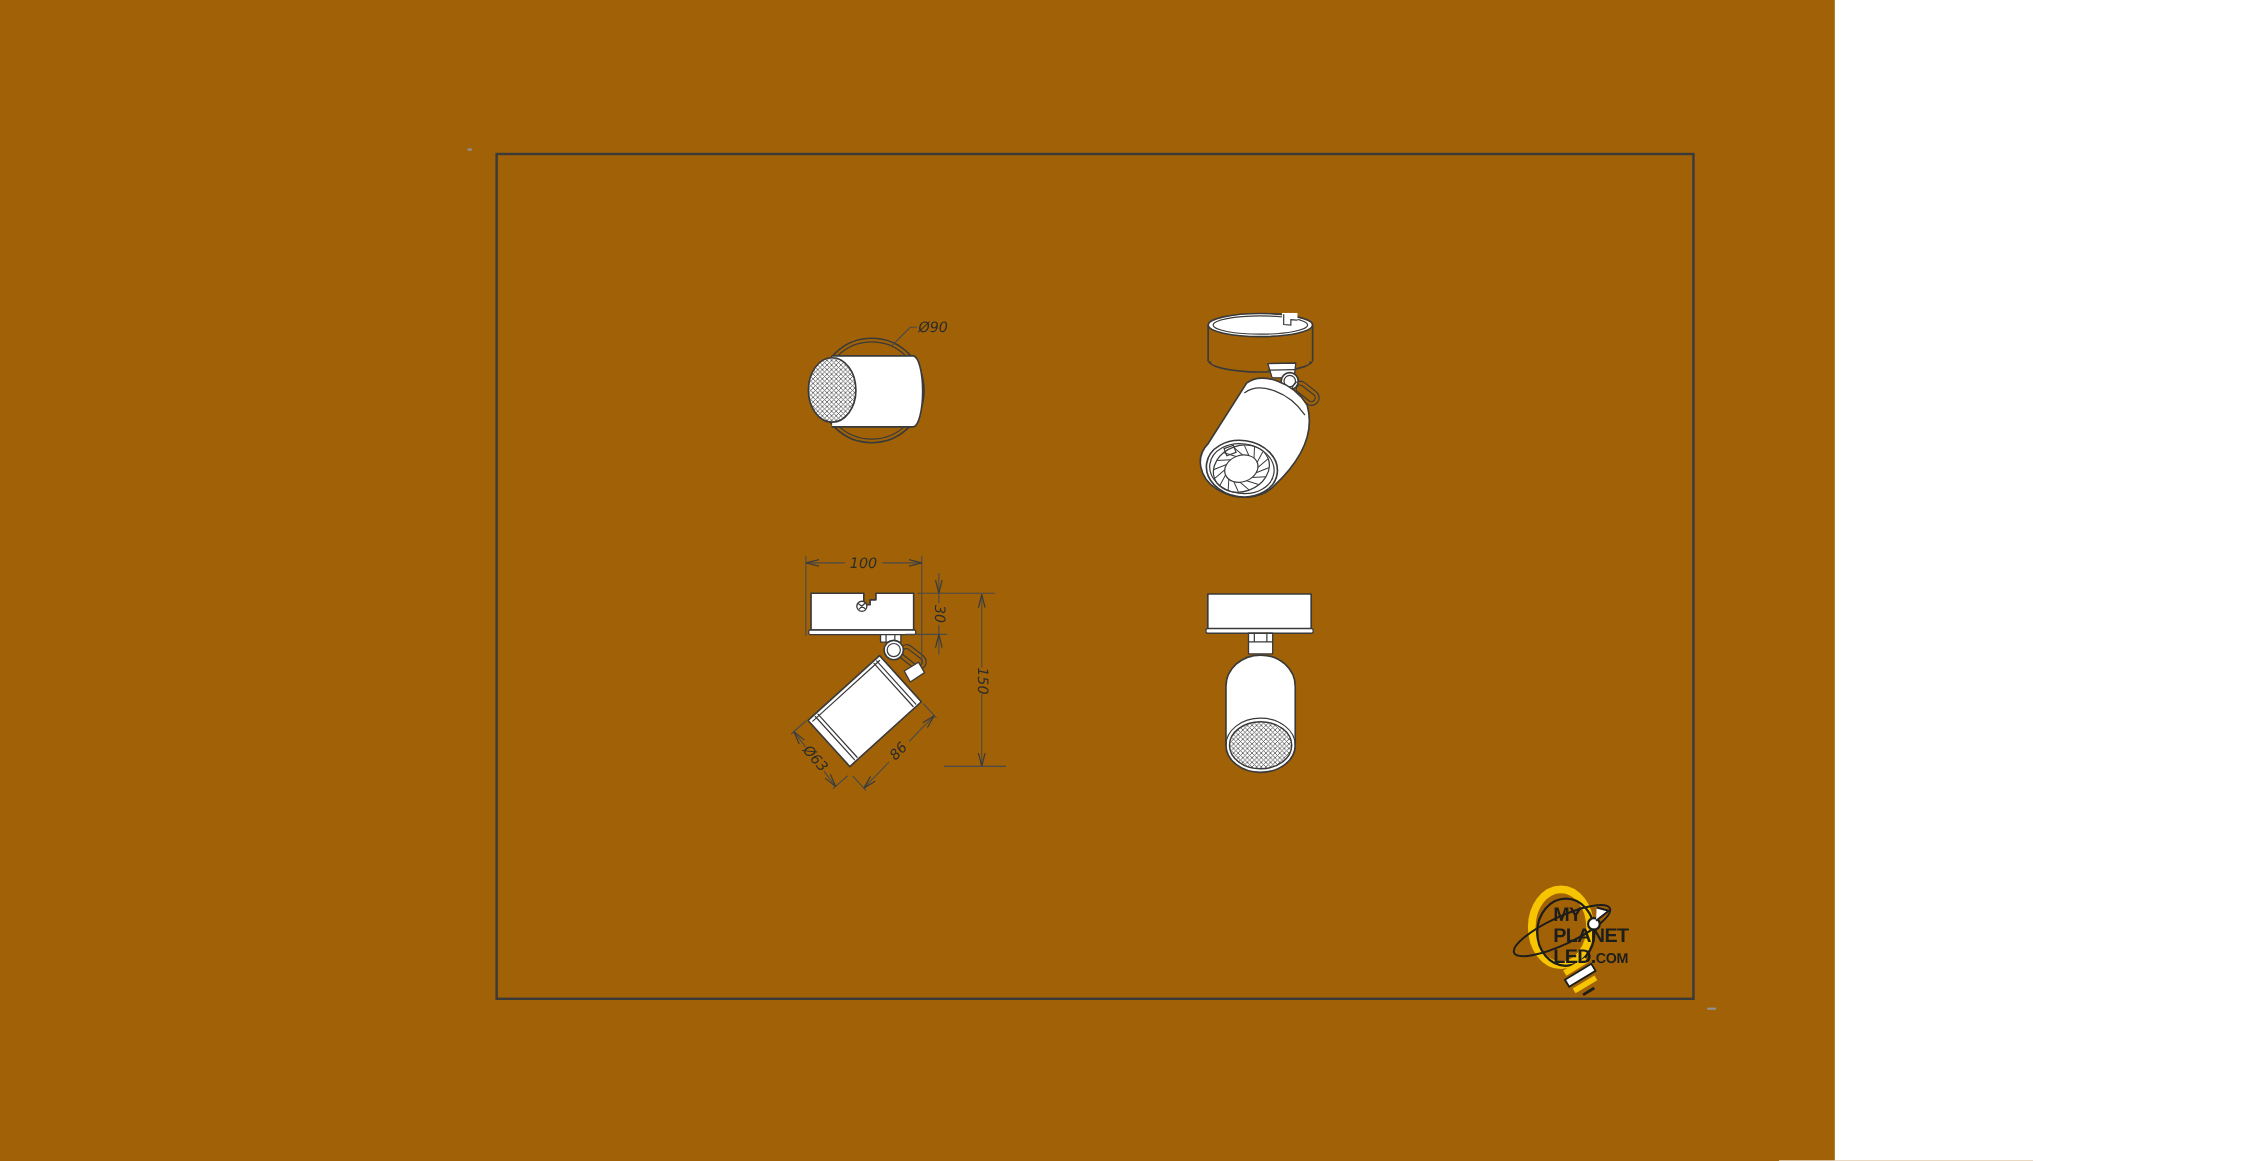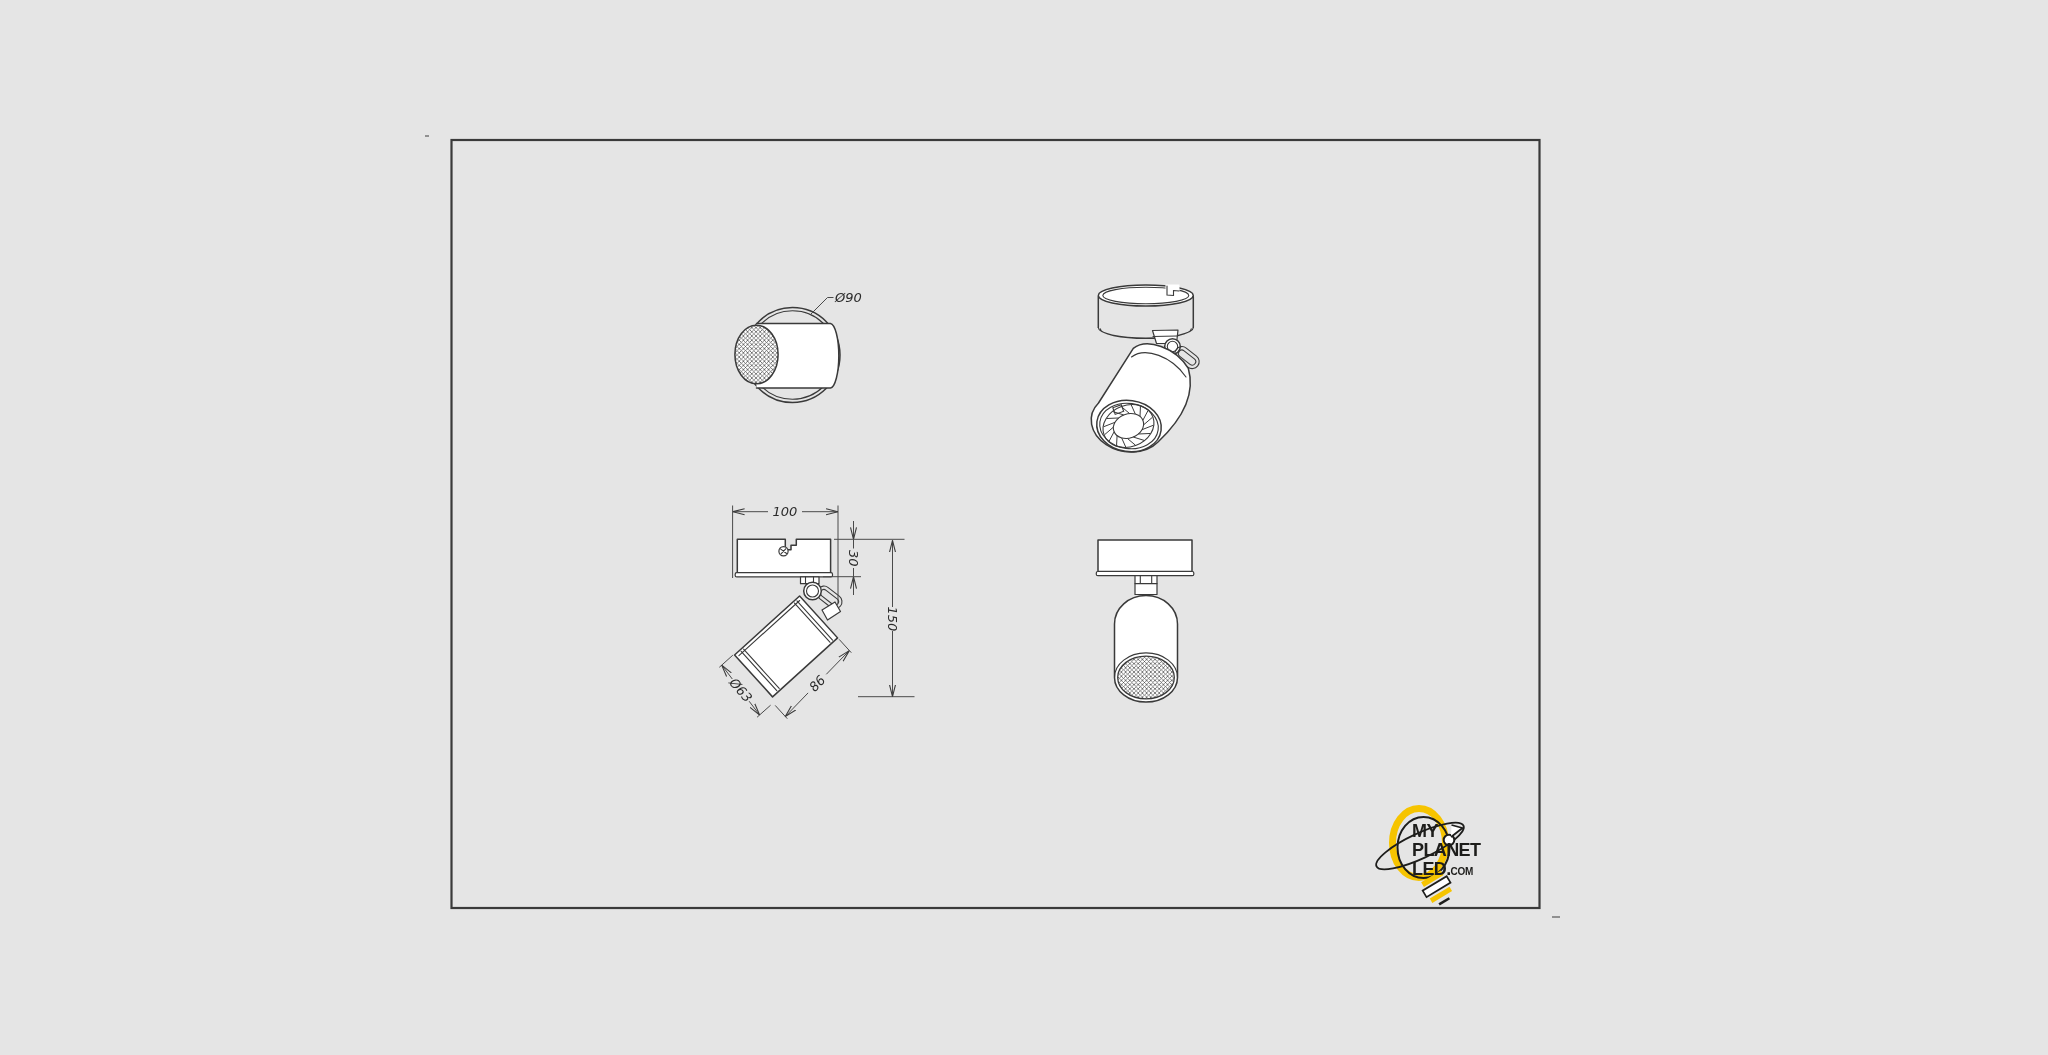--- a/index.html
+++ b/index.html
@@ -1,27 +1,27 @@
 <!DOCTYPE html>
 <html><head>
 <meta charset="utf-8">
 <style>
   html,body{margin:0;padding:0;background:#ffffff;}
-  .canvas{position:relative;width:2048px;height:1055px;background:#e5e5e5;overflow:hidden;
+  .canvas{position:relative;width:1668px;height:1055px;background:#a16207;overflow:hidden;
           font-family:"Liberation Sans",sans-serif;}
   .drawing-svg{position:absolute;left:0;top:0;}
   .dim-text{font:italic 13px "DejaVu Sans",sans-serif;fill:#2b2b2b;}
   .obj{fill:none;stroke:#3a3a3a;stroke-width:1.5;stroke-linecap:round;stroke-linejoin:round;}
   .obj-thin{fill:none;stroke:#3a3a3a;stroke-width:1.1;stroke-linecap:round;}
   .objw{fill:#ffffff;stroke:#3a3a3a;stroke-width:1.5;stroke-linejoin:round;}
   .objw-thin{fill:#ffffff;stroke:#3a3a3a;stroke-width:1.2;stroke-linejoin:round;}
   .dim{fill:none;stroke:#4a4a4a;stroke-width:1;}
   .logo-text{position:absolute;left:1412px;top:822px;color:#1d1d1b;font-weight:700;
              line-height:19px;font-size:18px;letter-spacing:-0.6px;white-space:nowrap;}
-  .logo-text .small{font-size:10px;letter-spacing:-0.3px;}
+  .logo-text .small{font-size:13px;letter-spacing:-0.3px;}
   .artifact{position:absolute;background:#909090;}
 </style>
 </head>
 <body>
 
 <div class="canvas">
 
   <div class="artifact" style="left:425px;top:135px;width:4px;height:2px;"></div>
   <div class="artifact" style="left:1552px;top:916px;width:8px;height:2px;"></div>
 

